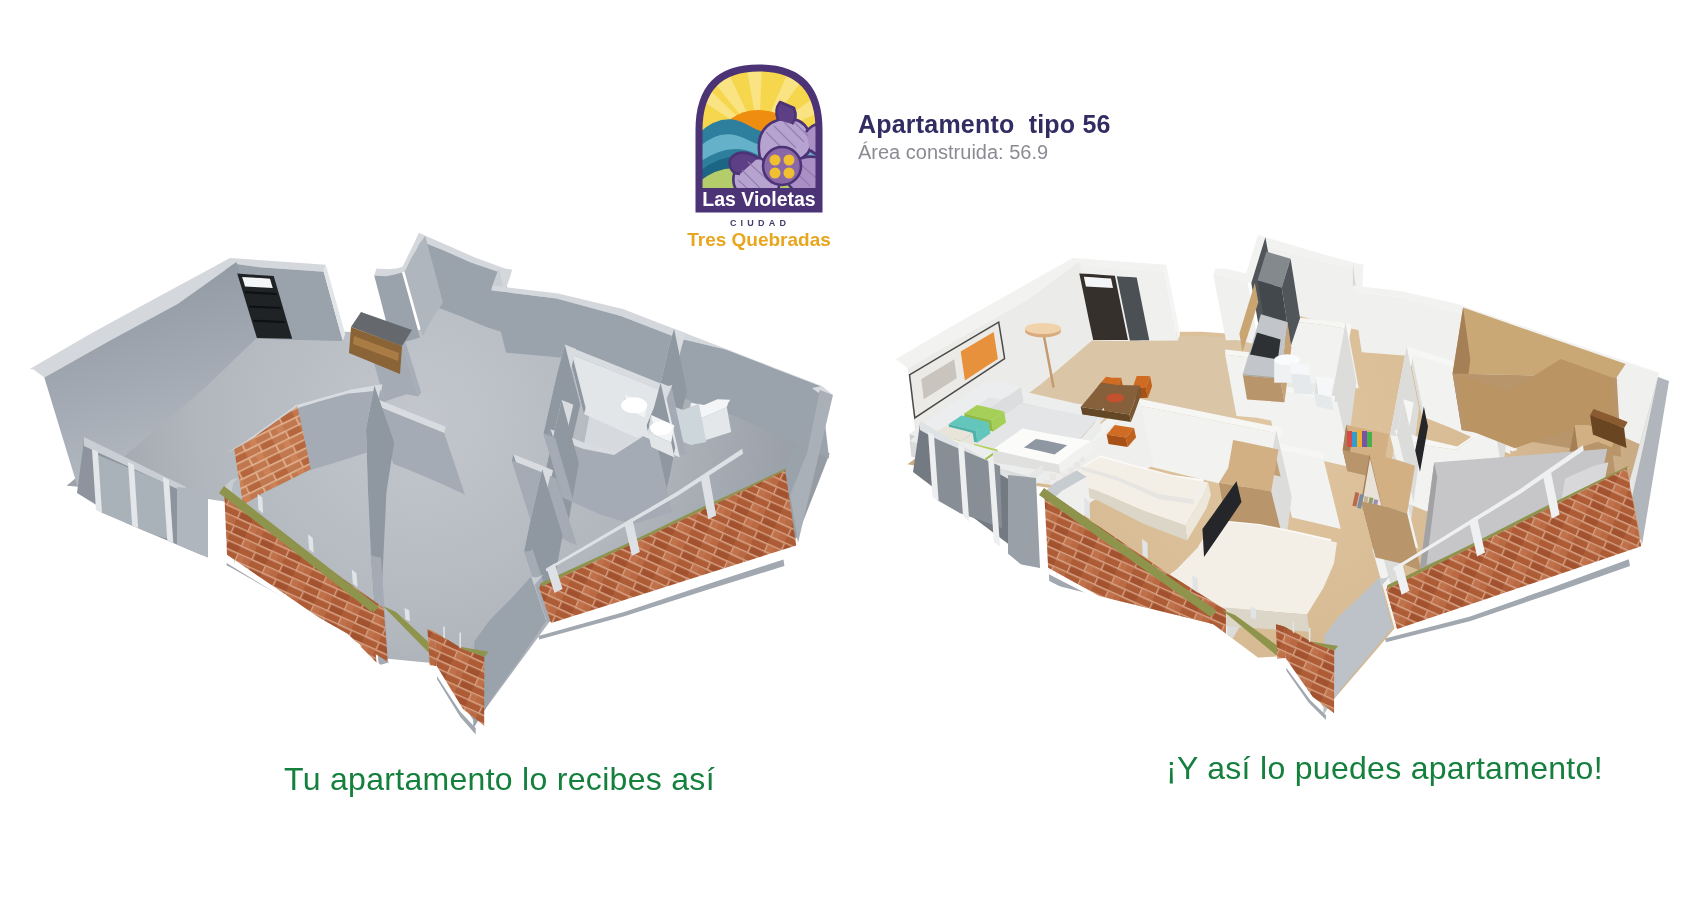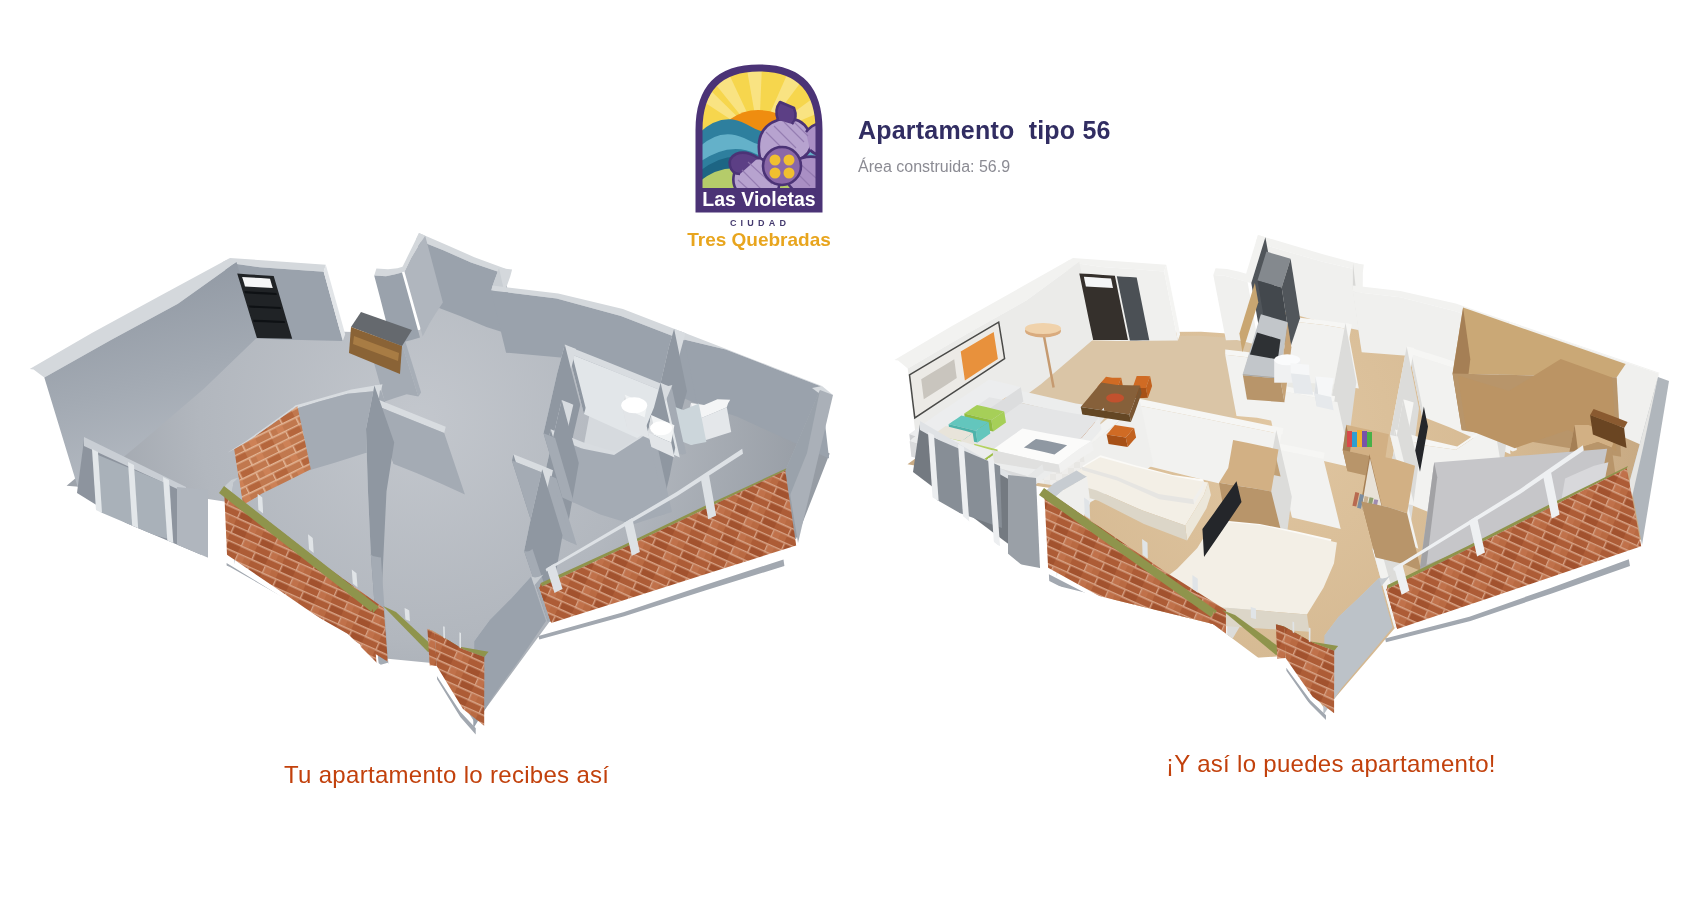--- a/index.html
+++ b/index.html
@@ -1,19 +1,19 @@
 <!DOCTYPE html>
 <html><head><meta charset="utf-8">
 <style>
 html,body{margin:0;padding:0;background:#ffffff;width:1701px;height:900px;overflow:hidden}
 *{font-family:"Liberation Sans",sans-serif}
-.hdr{position:absolute;left:858px;top:116px}
+.hdr{position:absolute;left:858px;top:110px}
 .t1{font-size:25px;font-weight:bold;color:#312d62;letter-spacing:0.2px}
-.t2{font-size:16px;color:#8b8b93;margin-top:13px}
-.cap{position:absolute;font-size:24px;color:#c2410c;letter-spacing:0.3px}
+.t2{font-size:20px;color:#8b8b93;margin-top:2px}
+.cap{position:absolute;font-size:32px;color:#15803d;letter-spacing:0.3px}
 </style></head>
 <body>
 <svg width="1701" height="900" viewBox="0 0 1701 900" style="position:absolute;left:0;top:0">
 <defs>
 <radialGradient id="flL" gradientUnits="userSpaceOnUse" cx="420" cy="420" r="400">
  <stop offset="0%" stop-color="#c3c7cd"></stop>
         <stop offset="55%" stop-color="#b2b7be"></stop>
         <stop offset="100%" stop-color="#969ca4"></stop>
 </radialGradient>
 <radialGradient id="flR" gradientUnits="userSpaceOnUse" cx="1270" cy="430" r="430">

